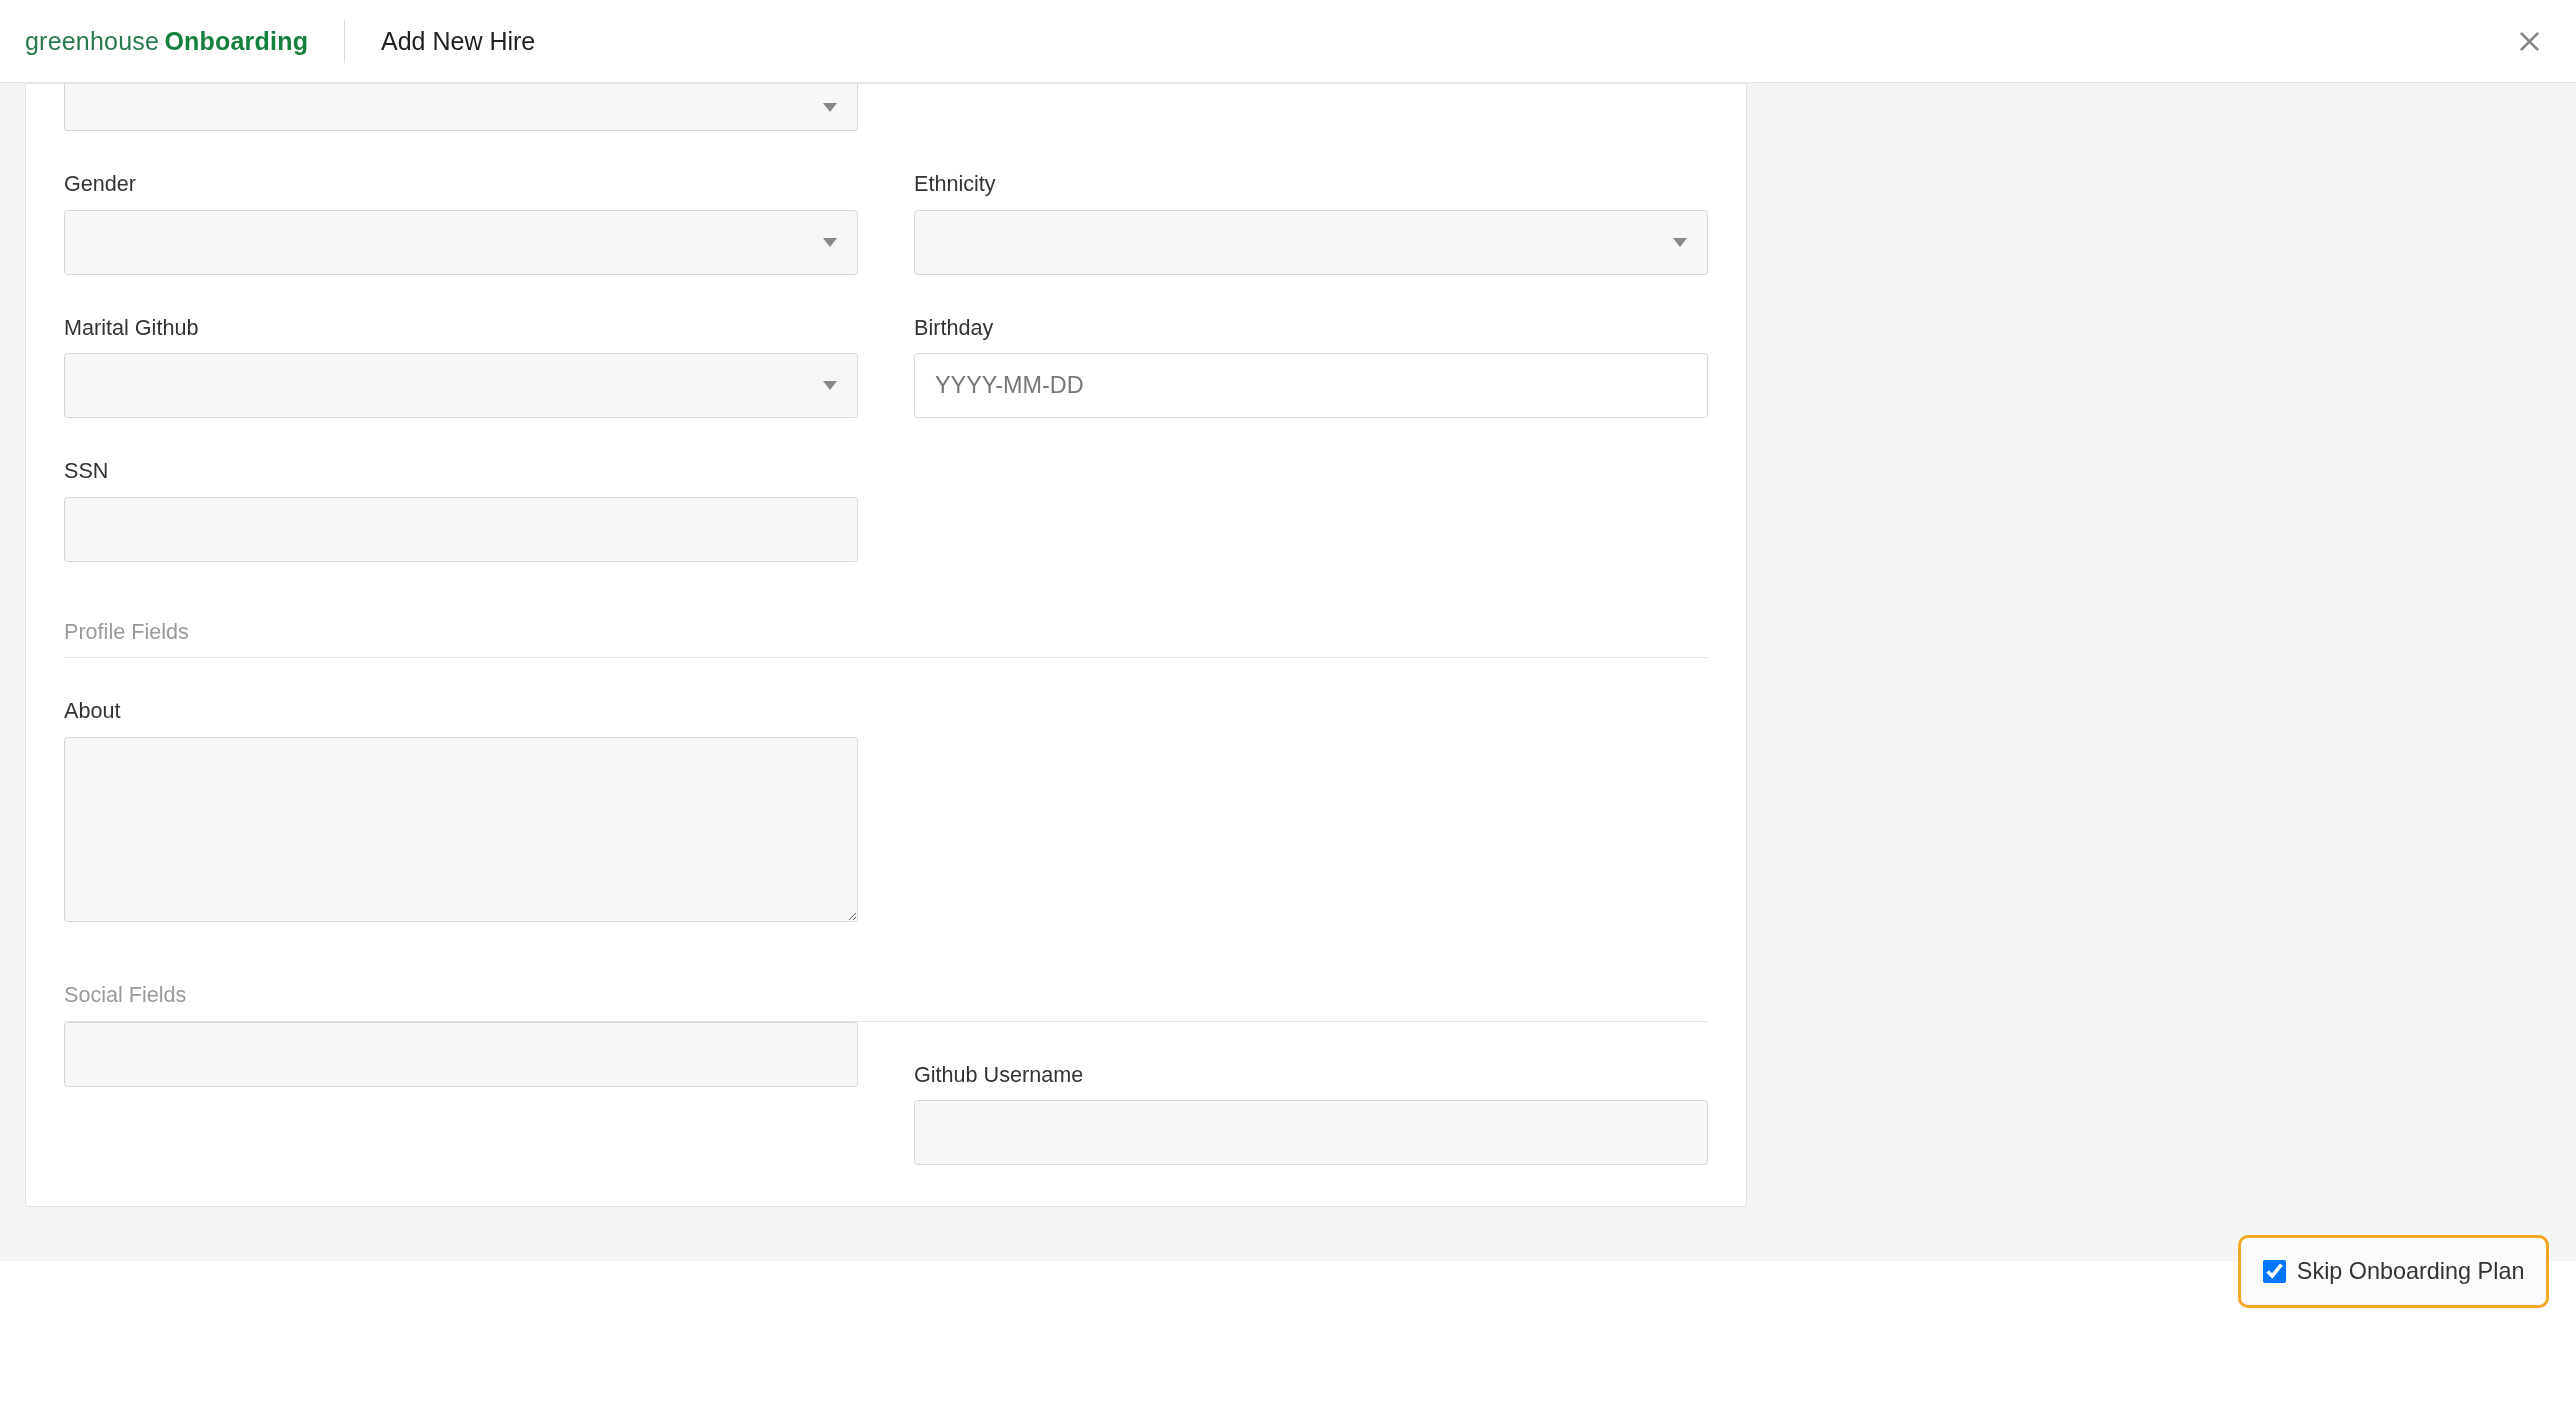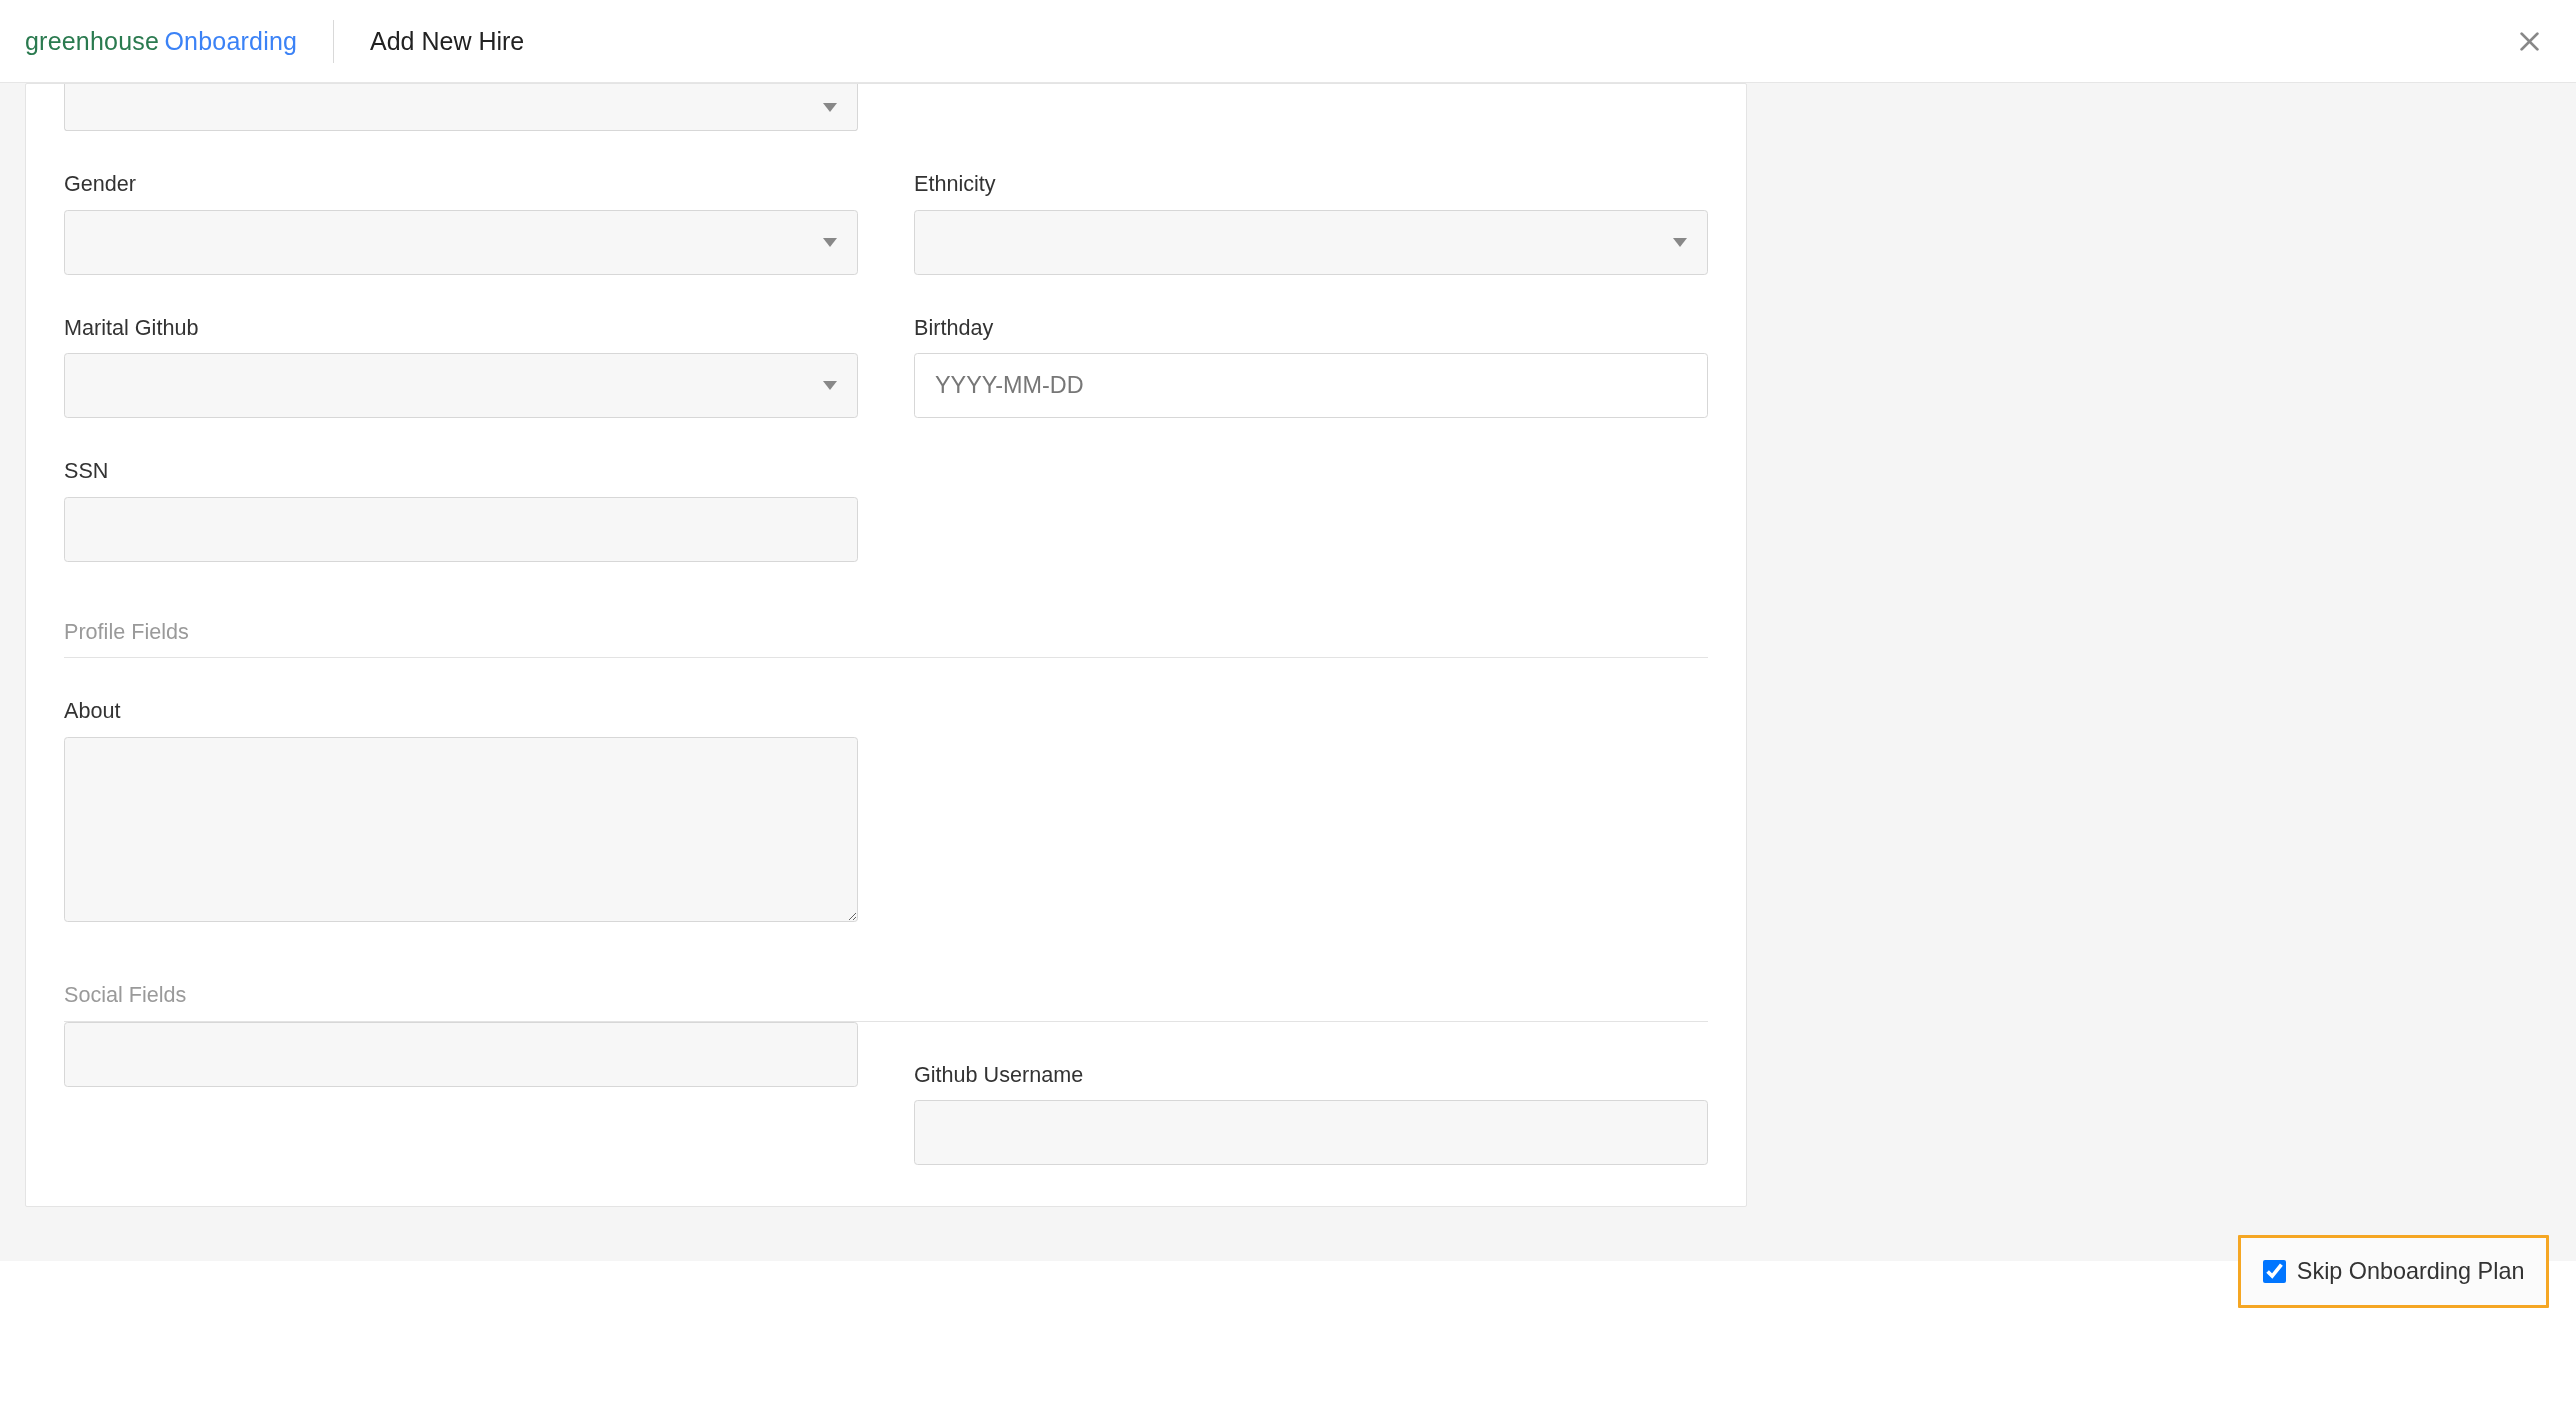--- a/index.html
+++ b/index.html
@@ -22,21 +22,21 @@
       background: #fff;
       position: relative;
     }
     .brand {
       display: flex;
       align-items: baseline;
       font-size: 25px;
       letter-spacing: 0.2px;
     }
     .brand-greenhouse { color: #2a7a4f; font-weight: 500; }
-    .brand-onboarding { color: #3b82f6; margin-left: 5.4px; font-weight: 400; }
+    .brand-onboarding { color: #15803d; margin-left: 5.4px; font-weight: 700; }
     .brand-divider {
       width: 0.9px;
       height: 43px;
       background: #d9d9d9;
       margin: 0 36px;
     }
     .page-title {
       font-size: 25px;
       color: #222;
       font-weight: 400;
@@ -149,21 +149,21 @@
 
     
     .footer-actions {
       position: fixed;
       right: 27px;
       bottom: 106px;
       display: flex;
       align-items: center;
       gap: 32px;
       border: 3.6px solid #f5a623;
-      border-radius: 1px;
+      border-radius: 10px;
       padding: 20px 21.6px 20px 21.6px;
       background: #fbfbfb;
     }
     .skip-wrap {
       display: flex;
       align-items: center;
       gap: 10.8px;
       font-size: 23.4px;
       color: #333;
     }

